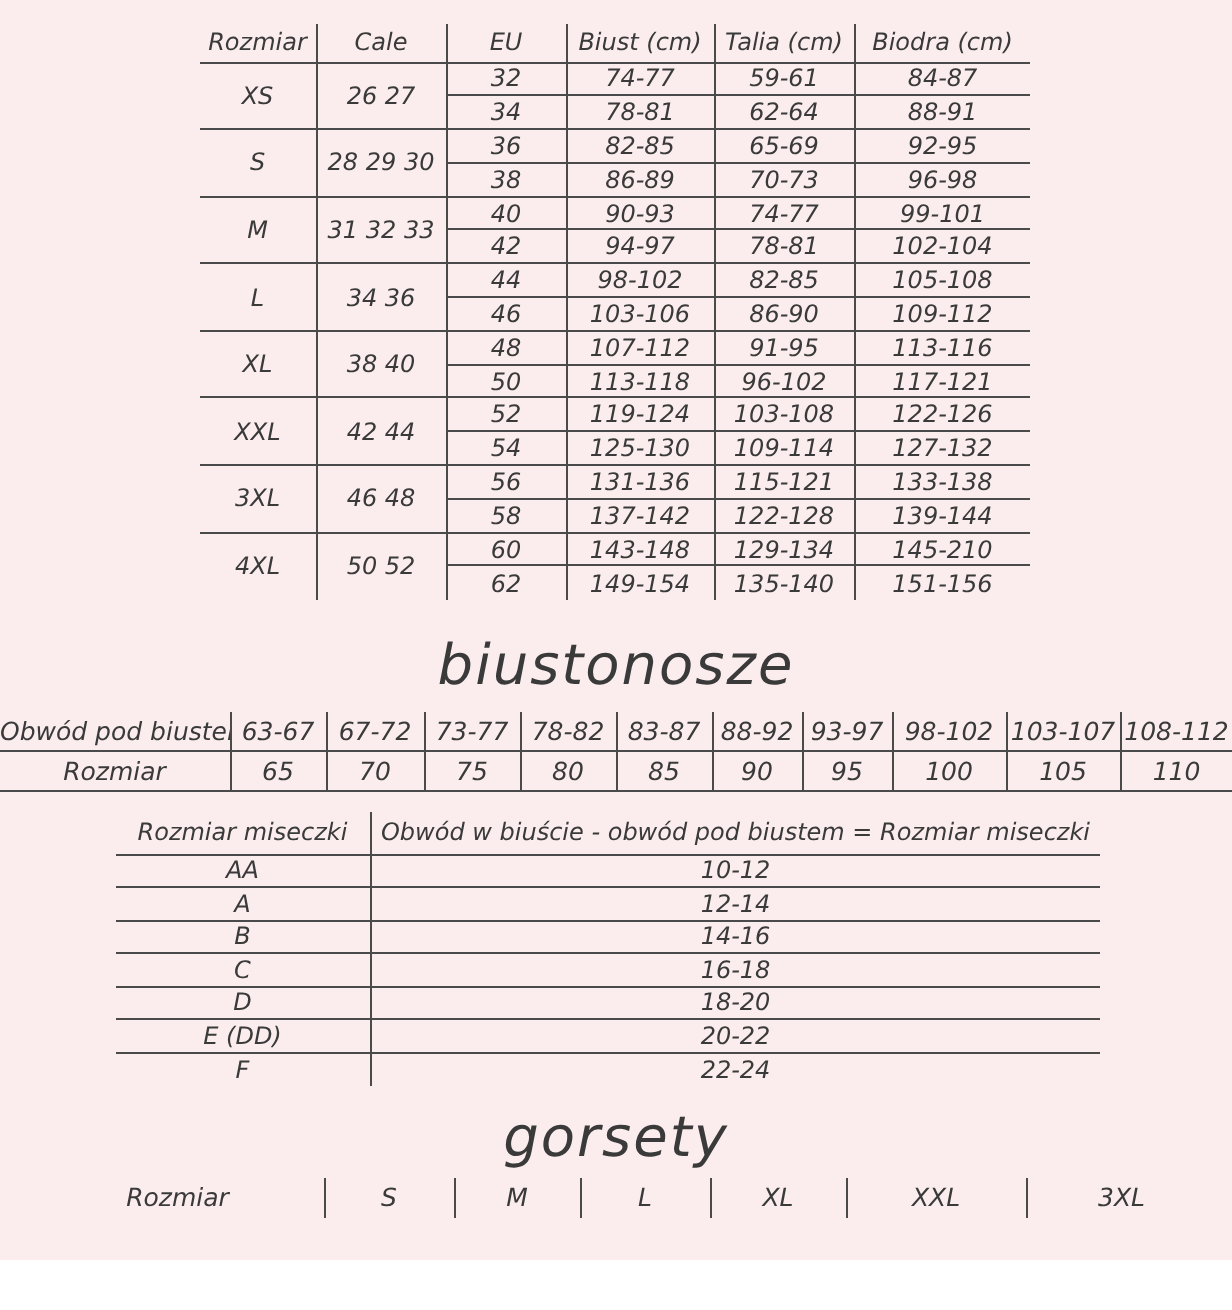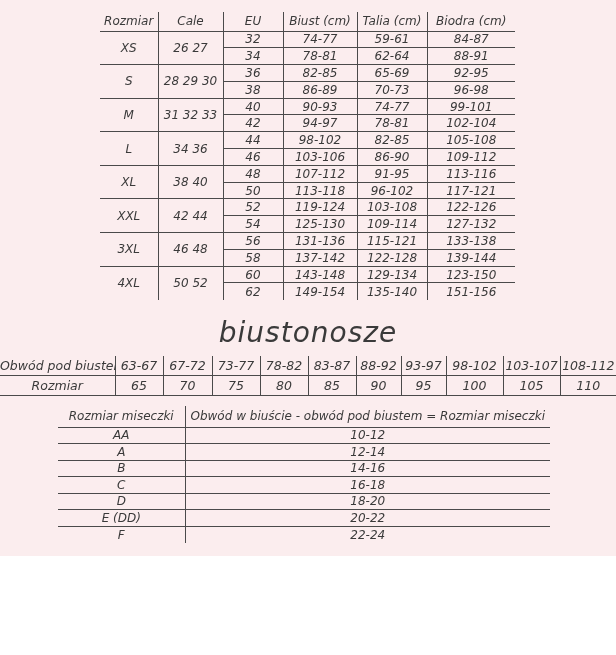--- a/index.html
+++ b/index.html
@@ -3,21 +3,21 @@
 <meta charset="utf-8">
 <style>
   :root{
     --bg:#fbedee;
     --ink:#3a3a3a;
     --line:#4a4a4a;
   }
   html,body{margin:0;padding:0;}
   .page{
     position:relative;
-    width:616px;height:556px;
+    width:616px;height:630px;
     background:var(--bg);
     color:var(--ink);
     font-family:"DejaVu Sans",sans-serif;
     font-style:italic;
     overflow:hidden;
   }
   table{border-collapse:collapse;table-layout:fixed;}
   td,th{padding:0;text-align:center;vertical-align:middle;font-weight:normal;white-space:nowrap;overflow:hidden;}
 
   
@@ -180,21 +180,21 @@
           <td class="c-m">137-142</td>
           <td class="c-m">122-128</td>
           <td class="c-m">139-144</td>
         </tr>
         <tr class="group-first">
           <td class="c-rozmiar" rowspan="2">4XL</td>
           <td class="c-cale" rowspan="2">50 52</td>
           <td class="c-eu">60</td>
           <td class="c-m">143-148</td>
           <td class="c-m">129-134</td>
-          <td class="c-m">123-150</td>
+          <td class="c-m">145-210</td>
         </tr>
         <tr class="group-second">
           <td class="c-eu">62</td>
           <td class="c-m">149-154</td>
           <td class="c-m">135-140</td>
           <td class="c-m">151-156</td>
         </tr>
       </tbody>
   </table>
 

